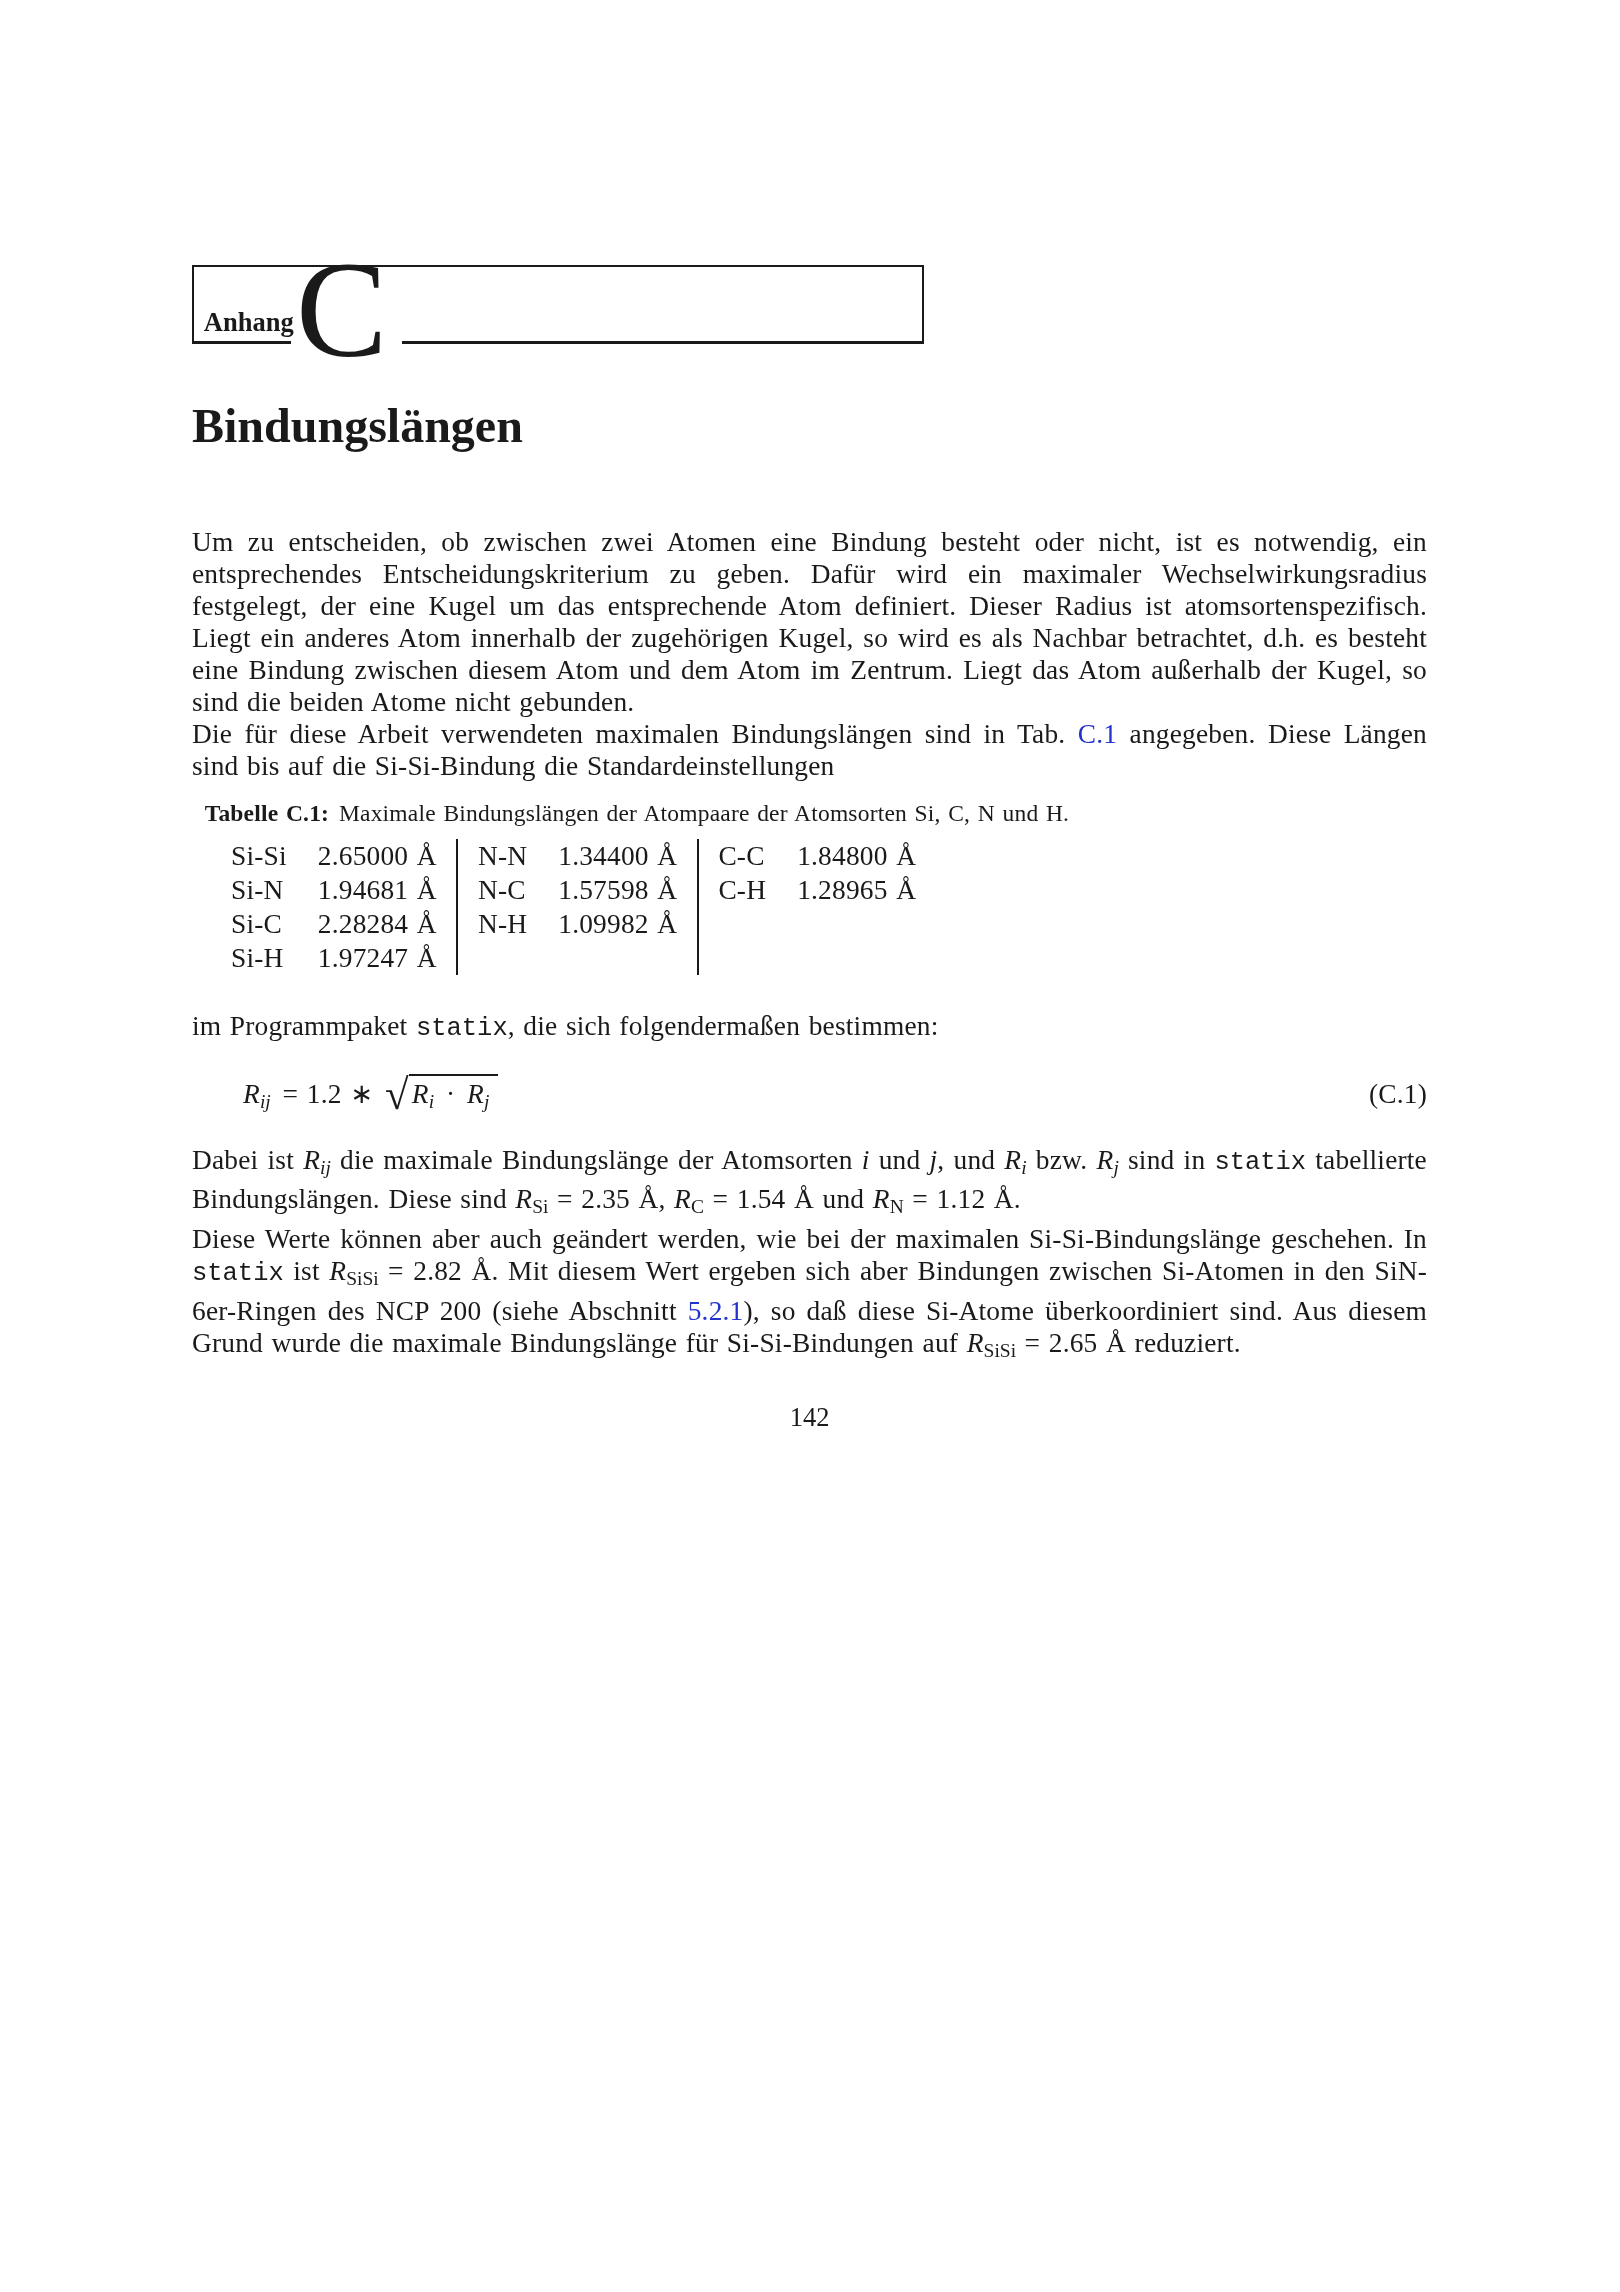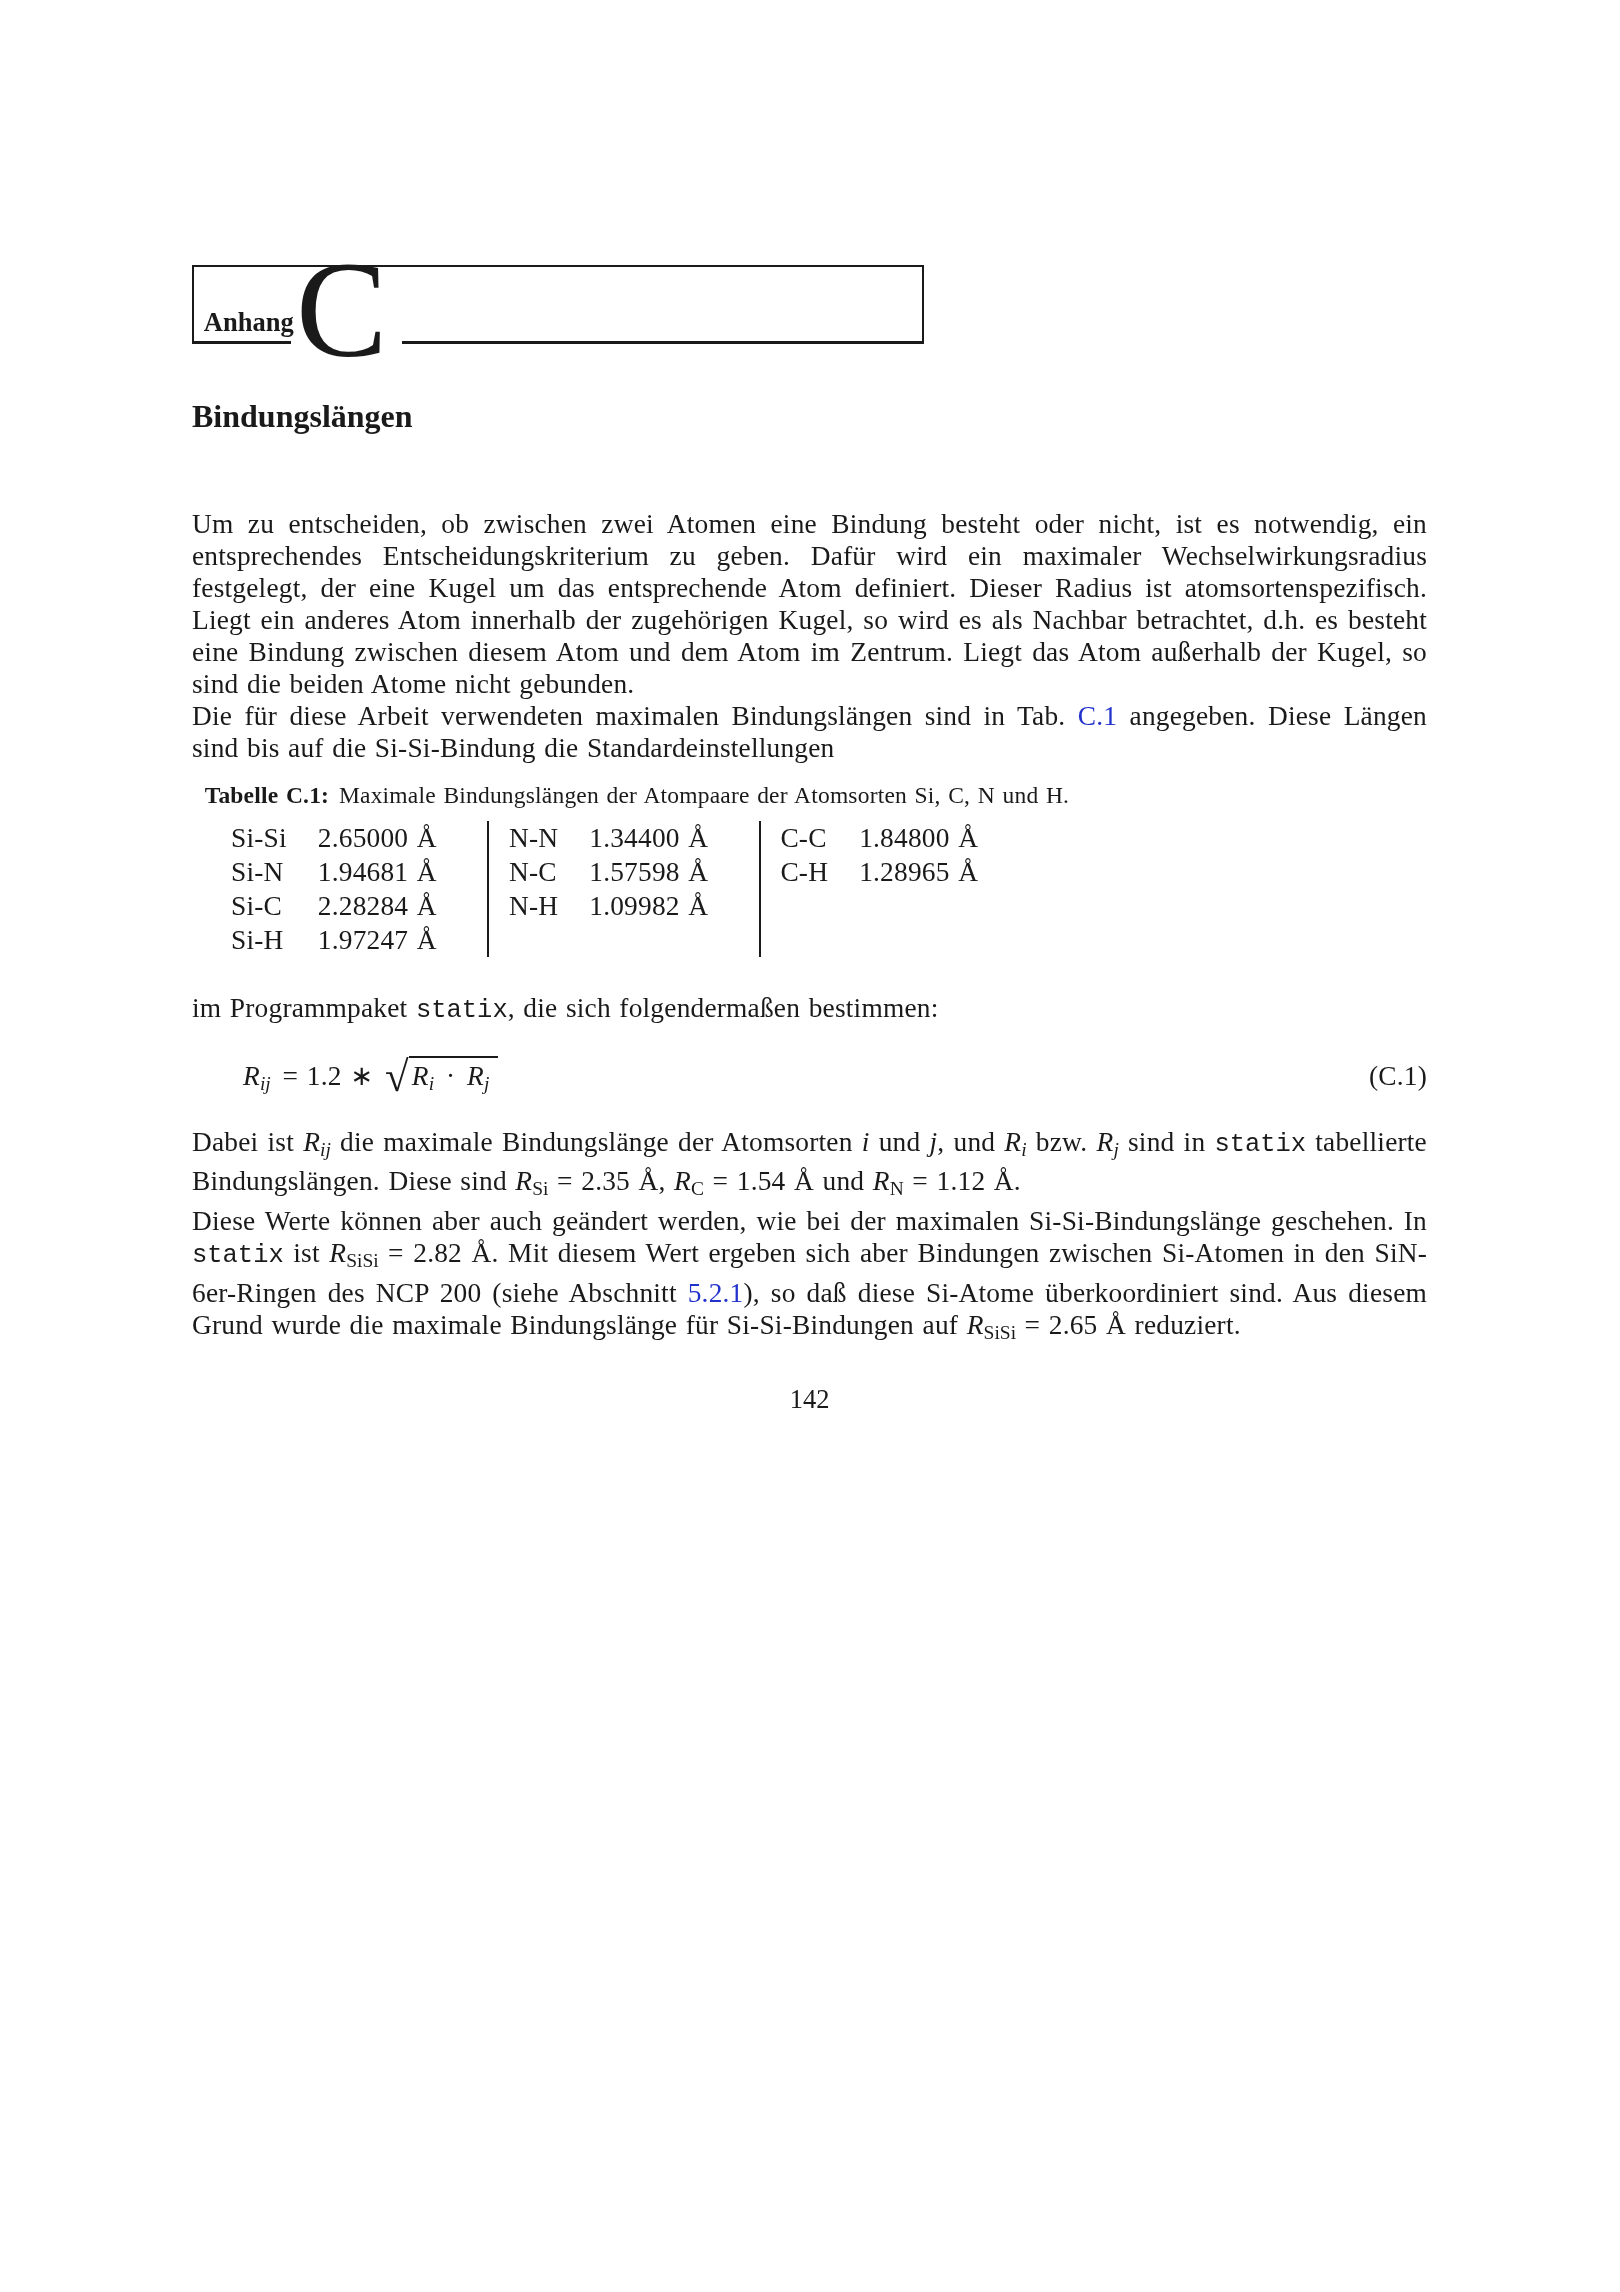--- a/index.html
+++ b/index.html
@@ -32,21 +32,21 @@
     position: absolute; left: 9.8px; bottom: 5.9px;
     font-weight: bold; font-size: 26.5px;
   }
   .chapter-letter {
     position: absolute; left: 102px; top: -25.5px;
     font-size: 137px; line-height: 1;
   }
 
   .chapter-title {
     margin: 55px 0 0 0;
-    font-size: 32px; line-height: 1.12; font-weight: bold;
+    font-size: 48px; line-height: 1.12; font-weight: bold;
   }
 
   
   .body {
     margin-top: 73px;
     font-size: 27.4px; line-height: 32px;
     text-align: justify;
     letter-spacing: 0.2px; word-spacing: 1.5px;
   }
   .para { margin: 0; }
@@ -65,21 +65,21 @@
   .bond-table {
     display: flex; width: max-content;
     margin: 3.9px 0 0 39px;
     line-height: 34px;
   }
   .tgroup {
     display: grid; grid-template-columns: auto auto;
     column-gap: 31px; align-content: start;
     padding: 0 19.6px;
   }
-  .tgroup + .tgroup { border-left: 2px solid currentColor; margin-left: 31px; }
+  .tgroup + .tgroup { border-left: 2px solid currentColor; }
   .tgroup:first-child { padding-left: 0; }
 
   .p-statix { margin-top: 35px; }
 
   
   .equation {
     display: flex; justify-content: space-between; align-items: baseline;
     margin: 29px 0 25.5px 0; padding-left: 51px;
   }
   .eq-mid { margin: 0 11.8px; }

